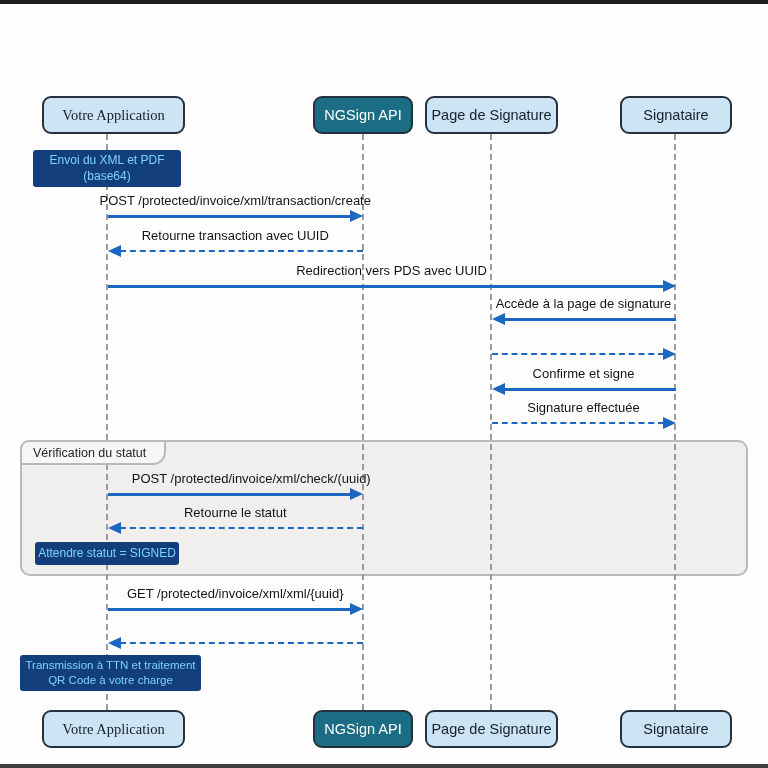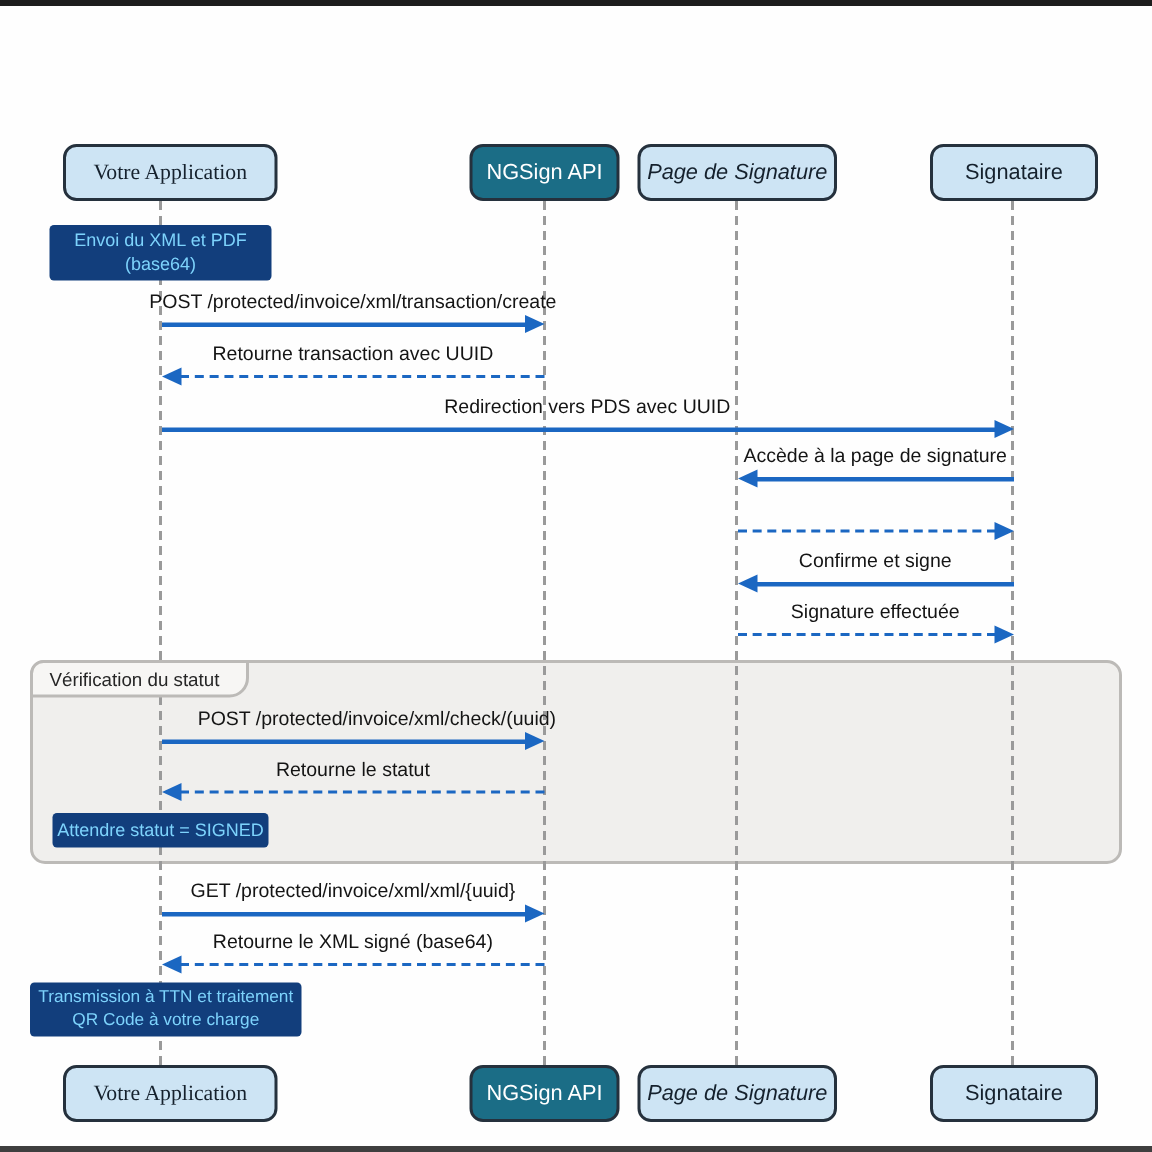--- a/index.html
+++ b/index.html
@@ -19,21 +19,21 @@
     position:absolute;height:38px;box-sizing:border-box;
     border:2px solid var(--border-dark,#25313d);border-radius:9px;
     background:var(--actor-light,#cde4f4);color:#15212d;
     display:flex;align-items:center;justify-content:center;
     font-size:14.5px;z-index:4;
   }
   .actor.teal{background:var(--actor-teal,#1b6d86);color:#ffffff;}
   .row-top{top:96px;} .row-bottom{top:710px;}
   .pos-app{left:42px;width:143px;font-family:Liberation Serif, serif;}
   .pos-api{left:313px;width:100px;}
-  .pos-pds{left:425px;width:133px;font-style:italic;}
+  .pos-pds{left:425px;width:133px;}
   .pos-sig{left:620px;width:112px;}
   
   .lifeline{
     position:absolute;top:134px;height:576px;width:0;
     border-left:2px dashed #9a9a9a;z-index:1;
   }
   .ll-app{left:106px;} .ll-api{left:362px;} .ll-pds{left:490px;} .ll-sig{left:674px;}
   
   .loop-box{
     position:absolute;left:20px;top:440px;width:728px;height:136px;
@@ -137,21 +137,20 @@
         <div class="msg-label" style="left: 127.75px;">Retourne le statut</div>
       </div>
       <div class="msg" style="left: 107.5px; top: 584px; width: 255.5px;">
         <div class="msg-line solid" style="left: 0px; width: 243.5px;"></div>
         <div class="msg-head right" style="left: 242.5px;"></div>
         <div class="msg-label" style="left: 127.75px;">GET /protected/invoice/xml/xml/{uuid}</div>
       </div>
       <div class="msg" style="left: 107.5px; top: 618px; width: 255.5px;">
         <div class="msg-line dashed" style="left: 12px; width: 243.5px;"></div>
         <div class="msg-head left" style="left: 0px;"></div>
-        <div class="msg-label" style="left: 127.75px;">Retourne le XML signé (base64)</div>
       </div>
       <div class="note" style="left: 33px; top: 150px; width: 148px; height: 37px;">
         <span>Envoi du XML et PDF</span>
         <span>(base64)</span>
       </div>
       <div class="note" style="left: 35px; top: 542px; width: 144px; height: 23px;">
         <span>Attendre statut = SIGNED</span>
       </div>
       <div class="note small-text" style="left: 20px; top: 655px; width: 181px; height: 36px;">
         <span>Transmission à TTN et traitement</span>

